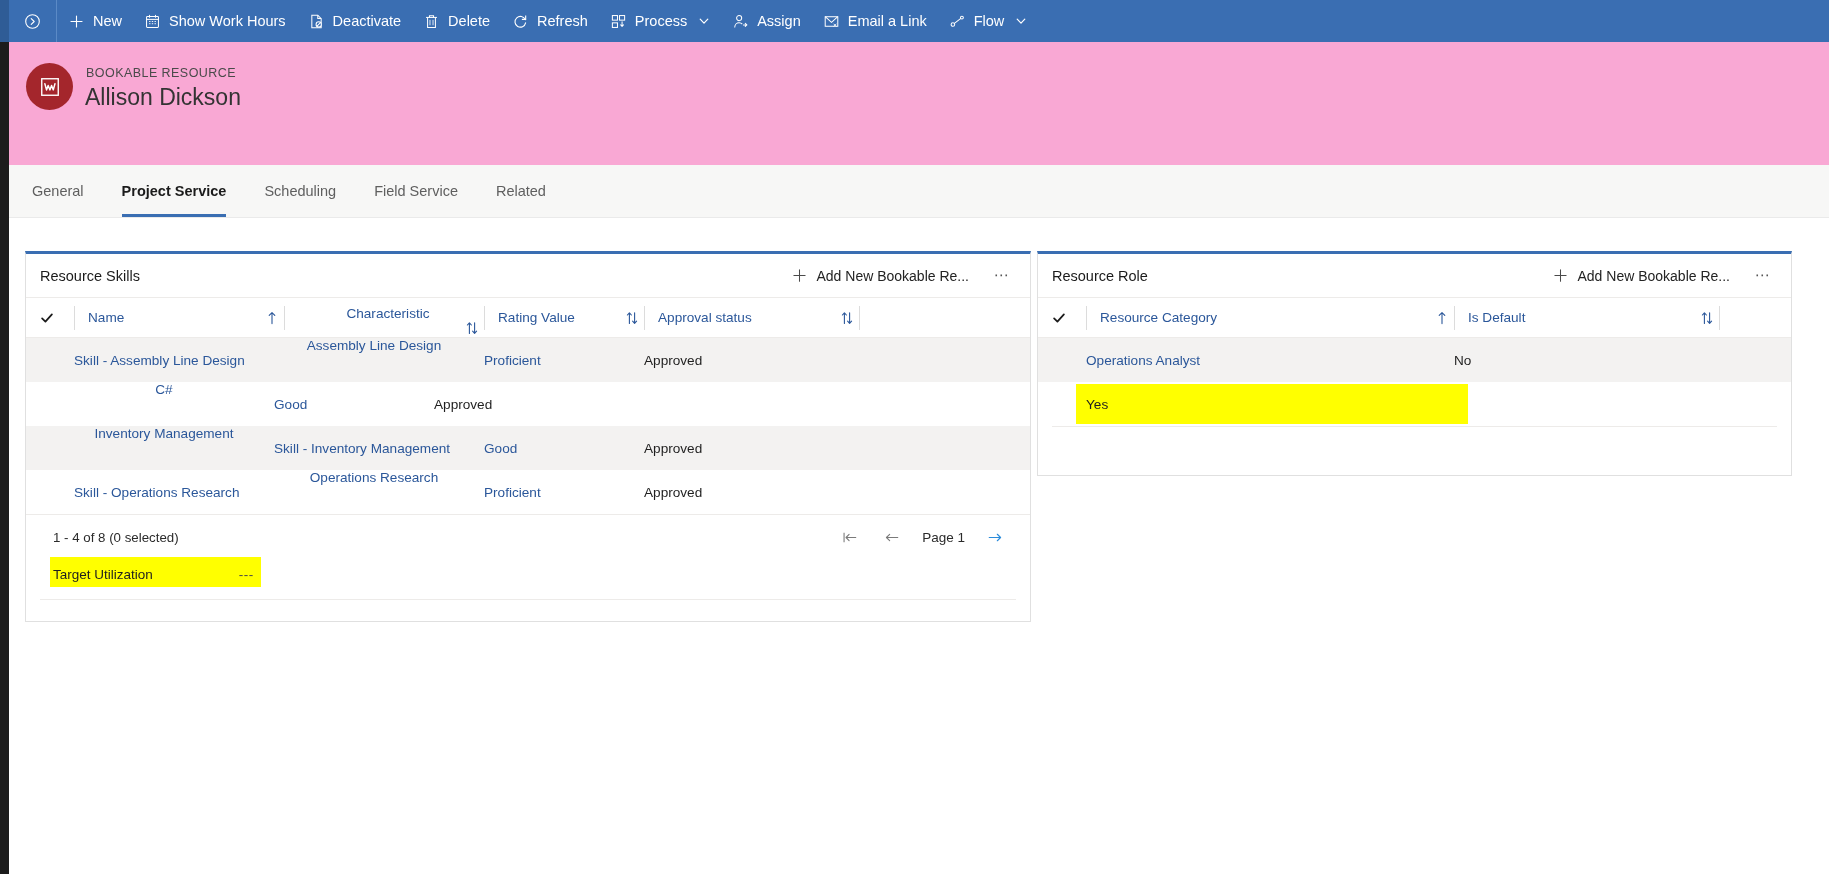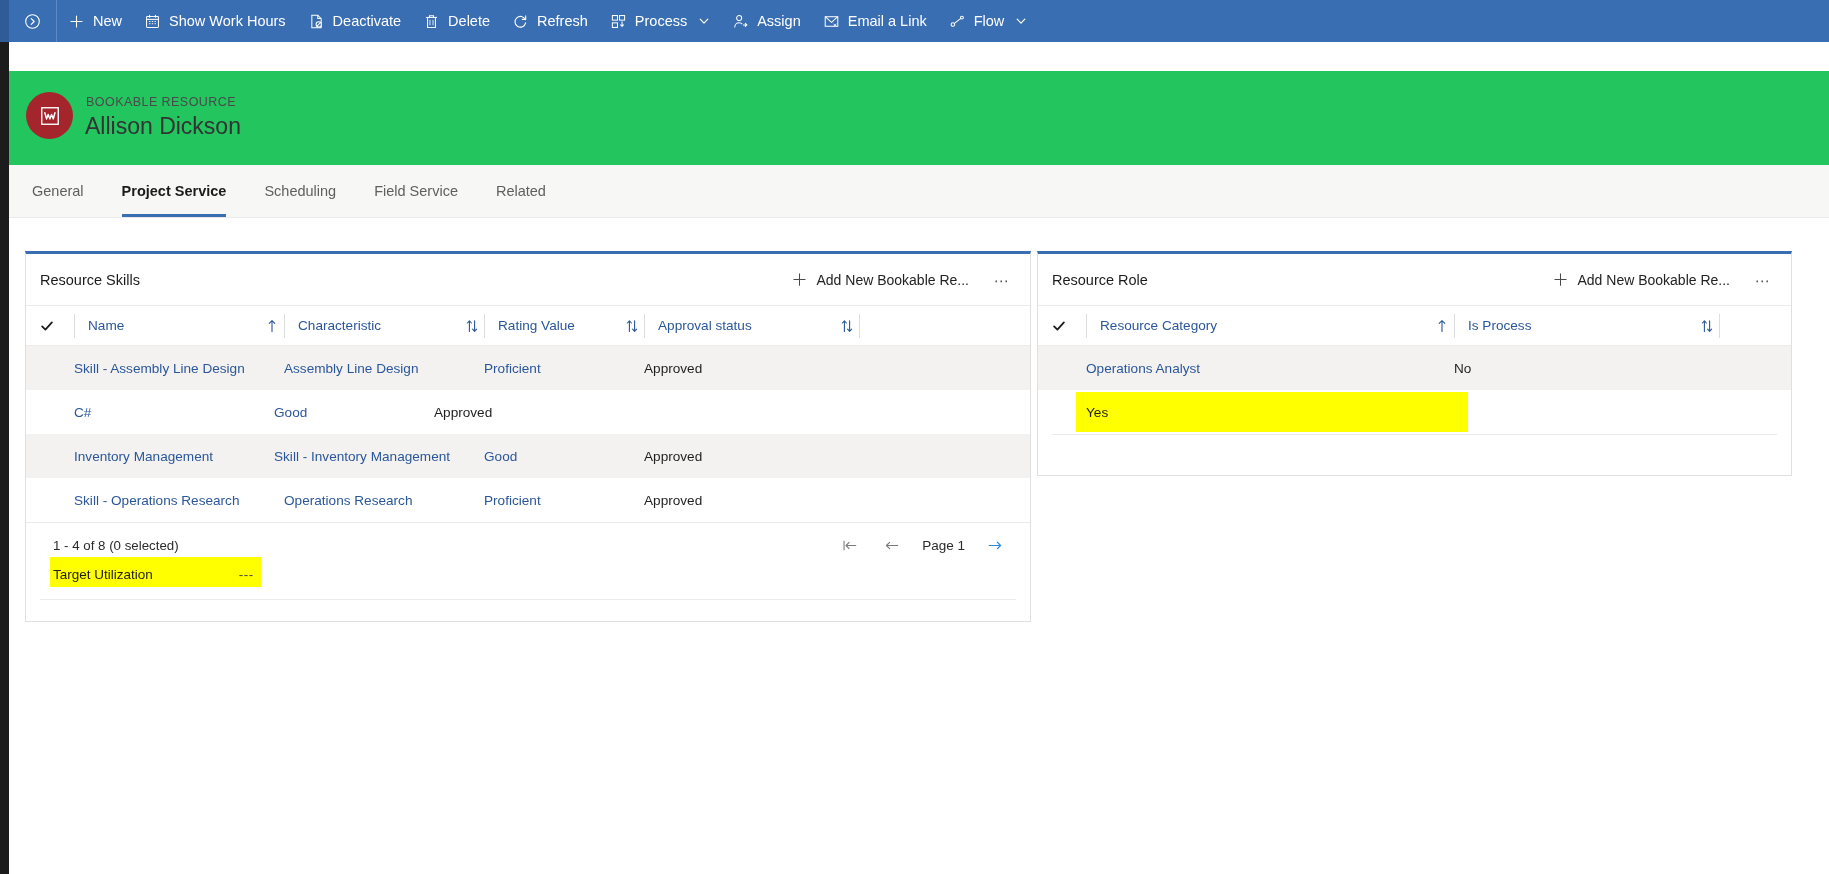--- a/index.html
+++ b/index.html
@@ -44,22 +44,21 @@
     padding: 0 11px; gap: 8px; cursor: pointer;
     font-size: 14.5px; white-space: nowrap; flex: 0 0 auto;
   }
   .cb-ico { width: 17px; height: 17px; display: block; flex: 0 0 auto; }
   .cb-caret { width: 12px; height: 12px; display: block; margin-left: 3px; }
 
   
   #record-header {
     position: absolute; left: 9px; top: 42px;
     width: 1820px; height: 123px;
-    background: #22c55e;
-    margin-top: 29px;
+    background: #f9a8d4;
   }
   #avatar {
     position: absolute; left: 17px; top: 21px;
     width: 47px; height: 47px; border-radius: 50%;
     background: #a4262c;
     display: flex; align-items: center; justify-content: center;
   }
   #avatar svg { width: 22px; height: 22px; display: block; }
   #rec-kicker {
     position: absolute; left: 77px; top: 24px;
@@ -105,28 +104,28 @@
   .panel {
     position: absolute;
     background: #ffffff;
     border: 1px solid #e0e0e0;
     border-top: 3px solid #3a6eb2;
   }
   #panel-skills { left: 16px;  top: 33px; width: 1006px; height: 371px; }
   #panel-roles  { left: 1028px; top: 33px; width: 755px; height: 225px; }
 
   .panel-head {
-    position: relative; height: 52px;
+    position: relative; height: 44px;
     display: flex; align-items: center;
     padding: 0 15px 0 14px;
     border-bottom: 1px solid #edebe9;
   }
   .panel-title { font-size: 14.5px; color: #1b1b1b; }
   .panel-actions {
-    margin-left: auto; display: flex; align-items: flex-end; gap: 0;
+    margin-left: auto; display: flex; align-items: flex-start; gap: 0;
   }
   .panel-add {
     display: flex; align-items: center; gap: 9px;
     font-size: 14px; color: #232323; cursor: pointer;
     padding: 5px 8px; white-space: nowrap;
   }
   .plus-ico { width: 15px; height: 15px; display: block; }
   .ellipsis-ico {
     width: 26px; height: 24px; margin-left: 12px;
     display: flex; align-items: center; justify-content: center;
@@ -174,21 +173,21 @@
     font-size: 13.6px; white-space: nowrap;
     overflow: hidden; text-overflow: ellipsis;
     flex: 0 0 auto; height: 44px;
   }
   .cell.link { color: #2b579a; }
   .cell.plain { color: #1f1f1f; }
   .row-check { width: 34px; flex: 0 0 34px; }
 
   
   .c-name  { width: 210px; }
-  .c-char  { width: 200px; }
+  .c-char  { width: 200px; flex-direction: column; }
   .c-rate  { width: 160px; }
   .c-appr  { width: 215px; }
   
   .c-cat   { width: 368px; }
   .c-def   { width: 265px; }
 
   
   .grid-footer {
     position: relative;
     height: 46px; border-top: 1px solid #edebe9;
@@ -517,21 +516,21 @@
         </div>
         <div class="gh-col c-cat">
           <span>Resource Category</span>
           <span class="sort">
             <svg viewBox="0 0 12 14" fill="none" stroke="#2b579a" stroke-width="1.1">
               <path d="M6 12.6 V1.8 M3.2 4.4 L6 1.6 L8.8 4.4" stroke-linecap="round" stroke-linejoin="round"></path>
             </svg>
           </span>
         </div>
         <div class="gh-col c-def">
-          <span>Is Process</span>
+          <span>Is Default</span>
           <span class="sort">
             <svg viewBox="0 0 12 14" fill="none" stroke="#2b579a" stroke-width="1.1">
               <path d="M3.4 12.4 V2 M1.4 4 L3.4 1.8 L5.4 4" stroke-linecap="round" stroke-linejoin="round"></path>
               <path d="M8.6 1.8 V12.2 M6.6 10.2 L8.6 12.4 L10.6 10.2" stroke-linecap="round" stroke-linejoin="round"></path>
             </svg>
           </span>
         </div>
         <div class="gh-edge"></div>
       </div>
 

